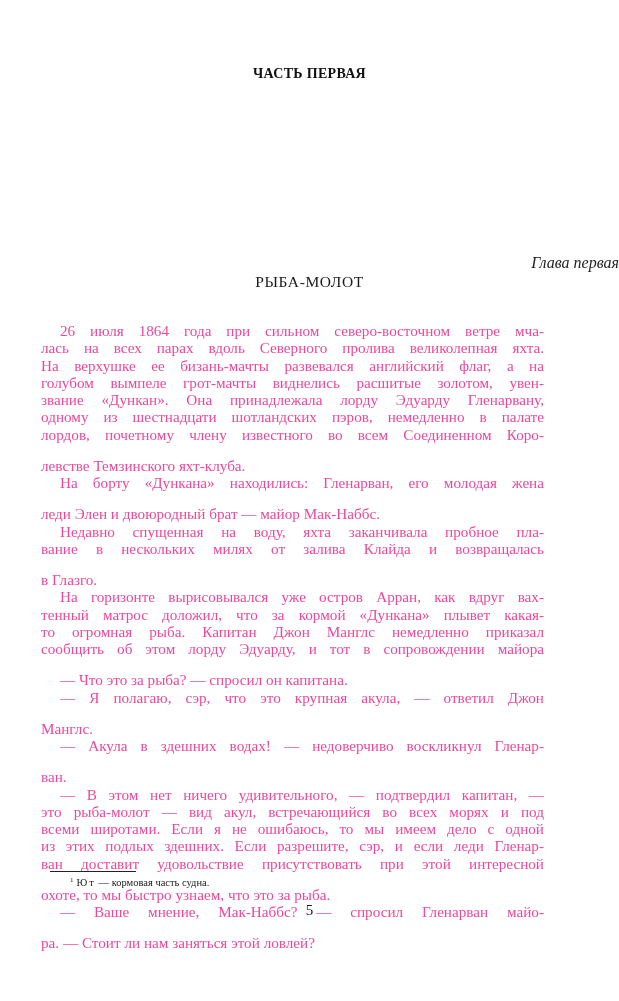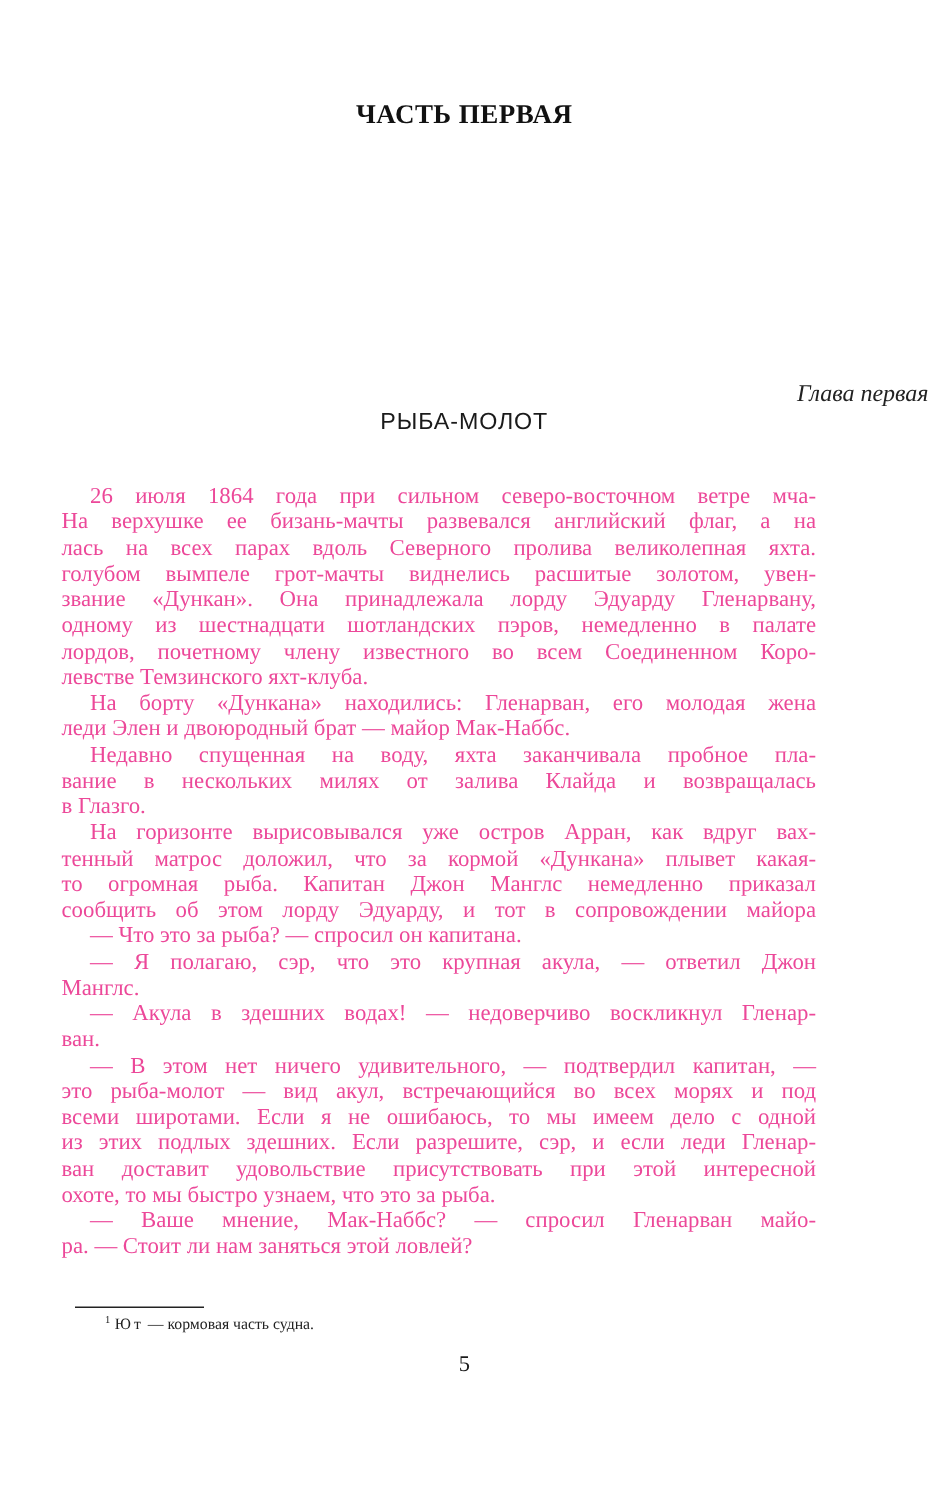--- a/index.html
+++ b/index.html
@@ -22,41 +22,41 @@
       height: 1001px;
       background: #ffffff;
     }
     .part-title {
       position: absolute;
       left: 0;
       width: 619px;
       top: 66px;
       text-align: center;
       font-weight: bold;
-      font-size: 18px;
+      font-size: 14px;
       letter-spacing: 0.3px;
       color: #111;
     }
     .chapter-label {
       position: absolute;
       left: 0;
       width: 619px;
       top: 254px;
       text-align: right;
       font-style: italic;
       font-size: 16px;
       color: #222;
     }
     .chapter-title {
       position: absolute;
       left: 0;
       width: 619px;
       top: 273px;
       text-align: center;
-      font-family: Liberation Sans, sans-serif;
+      font-family: Liberation Serif, serif;
       font-size: 15.5px;
       letter-spacing: 0.6px;
       color: #1a1a1a;
     }
     .body-text {
       position: absolute;
       left: 41px;
       top: 322px;
       width: 503px;
     }
@@ -68,20 +68,21 @@
       white-space: nowrap;
       text-align: justify;
       text-align-last: justify;
       color: #ec4899;
     }
     .line.indent {
       padding-left: 19px;
     }
     .line.last {
       text-align-last: left;
+      margin-top: 14px;
     }
     .sup {
       font-size: 8px;
       vertical-align: 6px;
       margin-left: 2px;
     }
     .footnote-rule {
       position: absolute;
       left: 50px;
       top: 871px;
@@ -118,22 +119,22 @@
 </head>
 <body>
 
 <div class="page">
   <div class="part-title">ЧАСТЬ ПЕРВАЯ</div>
   <div class="chapter-label">Глава первая</div>
   <div class="chapter-title">РЫБА-МОЛОТ</div>
 
   <div class="body-text" id="body-text">
       <div class="line indent"><span>26 июля 1864 года при сильном северо-восточном ветре мча-</span></div>
+      <div class="line"><span>лась на всех парах вдоль Северного пролива великолепная яхта.</span></div>
       <div class="line"><span>На верхушке ее бизань-мачты развевался английский флаг, а на</span></div>
-      <div class="line"><span>лась на всех парах вдоль Северного пролива великолепная яхта.</span></div>
       <div class="line"><span>голубом вымпеле грот-мачты виднелись расшитые золотом, увен-</span></div>
       <div class="line"><span>звание «Дункан». Она принадлежала лорду Эдуарду Гленарвану,</span></div>
       <div class="line"><span>одному из шестнадцати шотландских пэров, немедленно в палате</span></div>
       <div class="line"><span>лордов, почетному члену известного во всем Соединенном Коро-</span></div>
       <div class="line last"><span>левстве Темзинского яхт-клуба.</span></div>
       <div class="line indent"><span>На борту «Дункана» находились: Гленарван, его молодая жена</span></div>
       <div class="line last"><span>леди Элен и двоюродный брат — майор Мак-Наббс.</span></div>
       <div class="line indent"><span>Недавно спущенная на воду, яхта заканчивала пробное пла-</span></div>
       <div class="line"><span>вание в нескольких милях от залива Клайда и возвращалась</span></div>
       <div class="line last"><span>в Глазго.</span></div>

